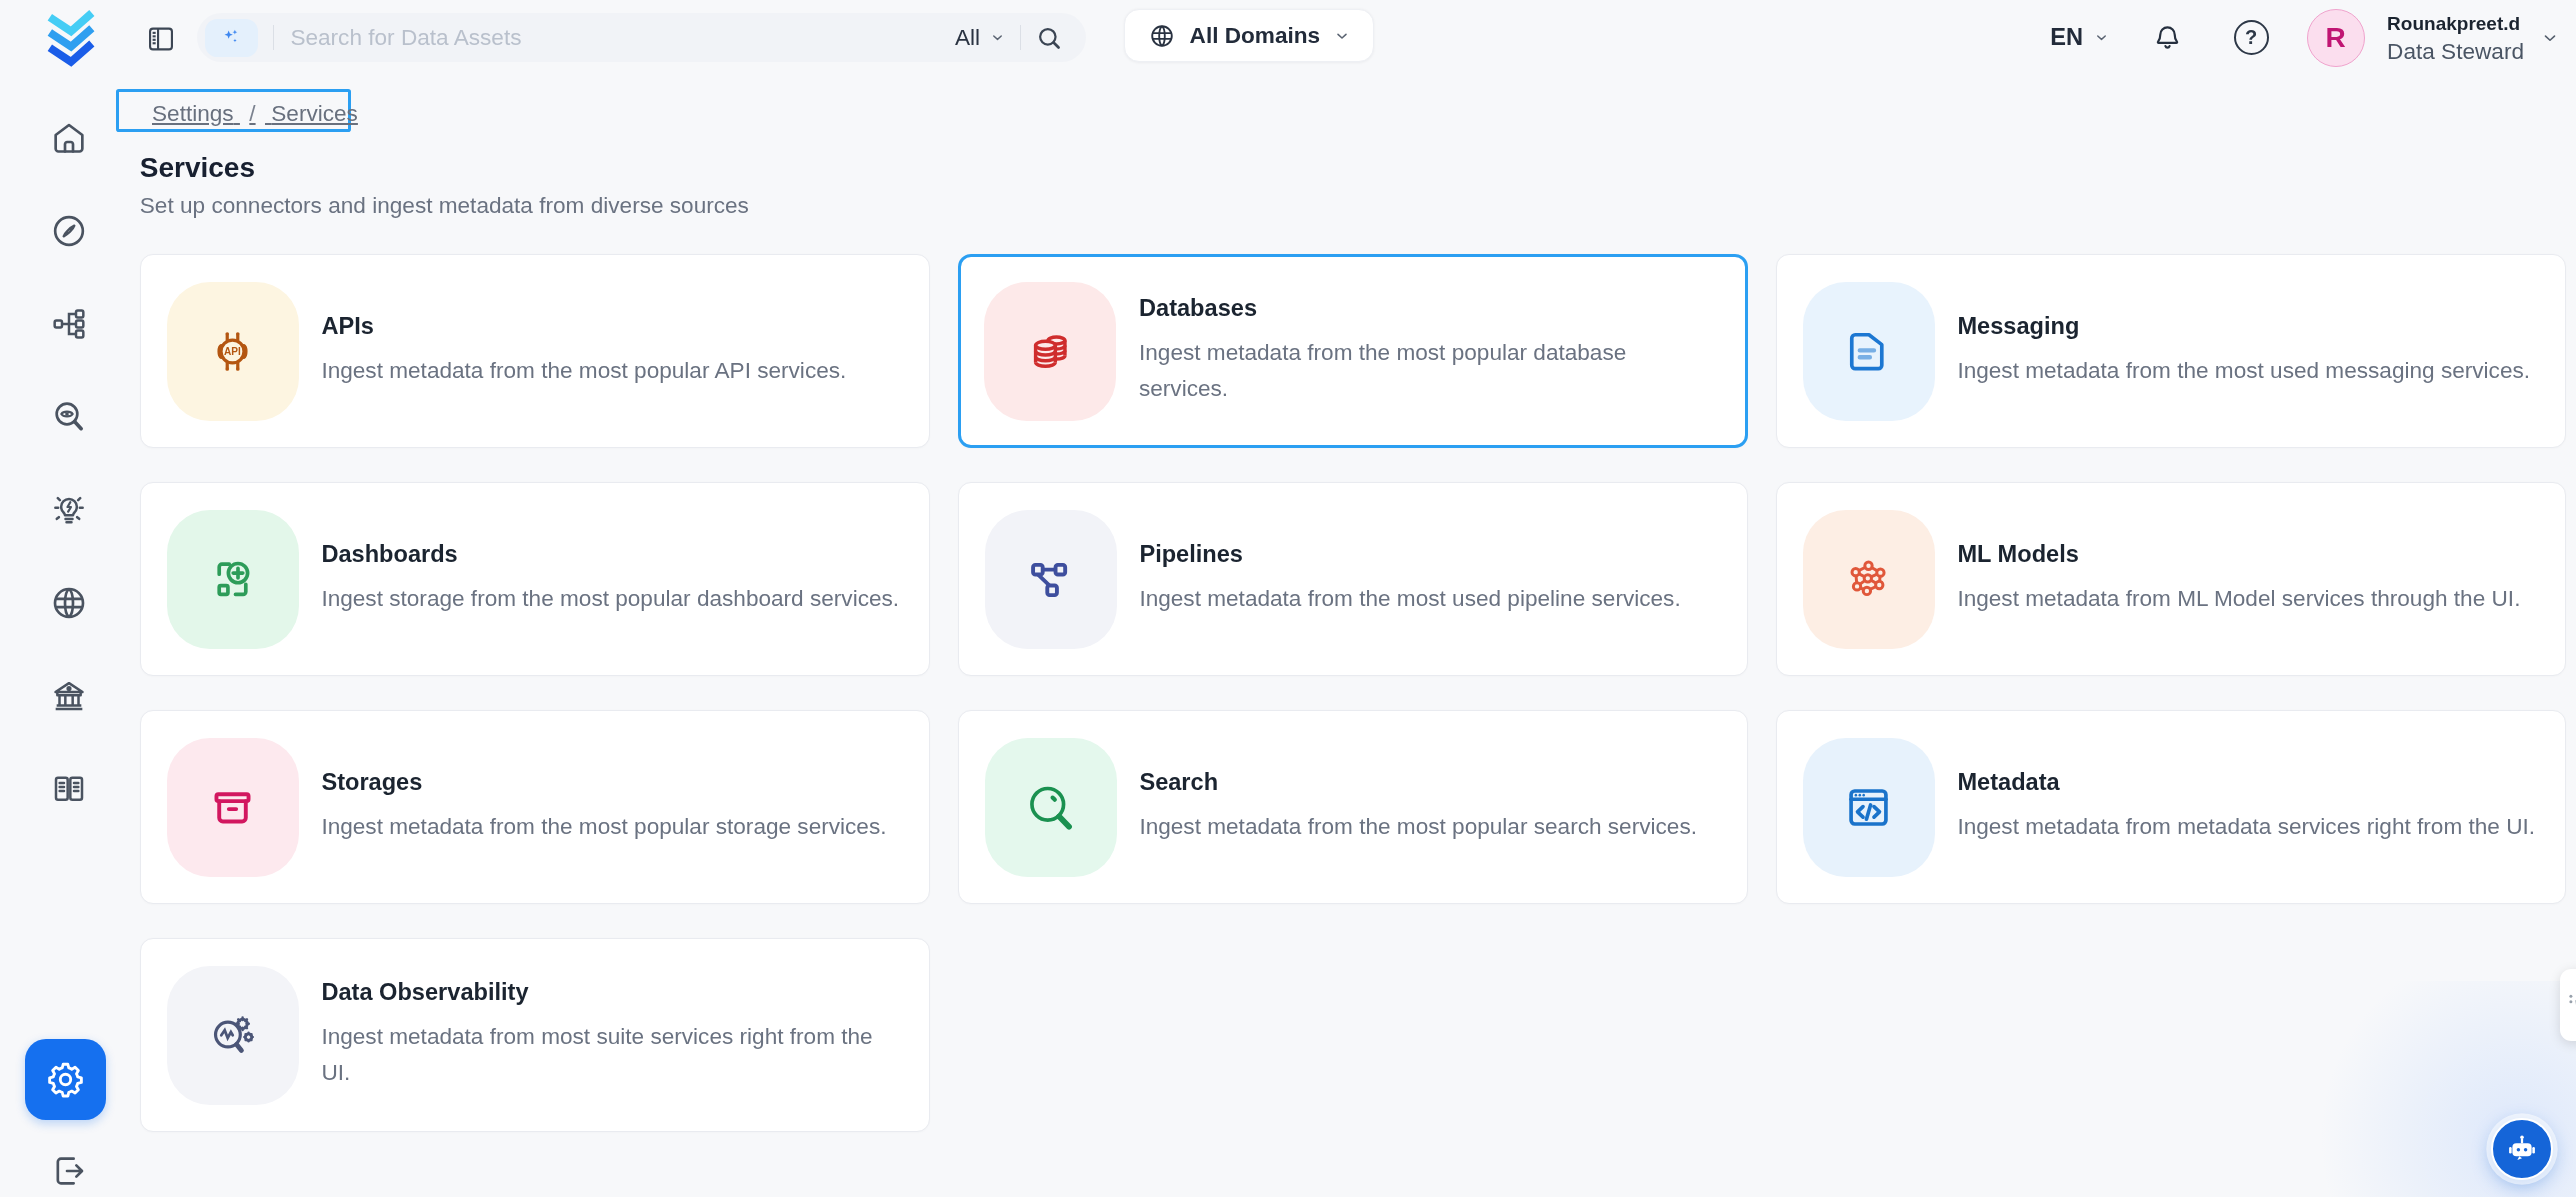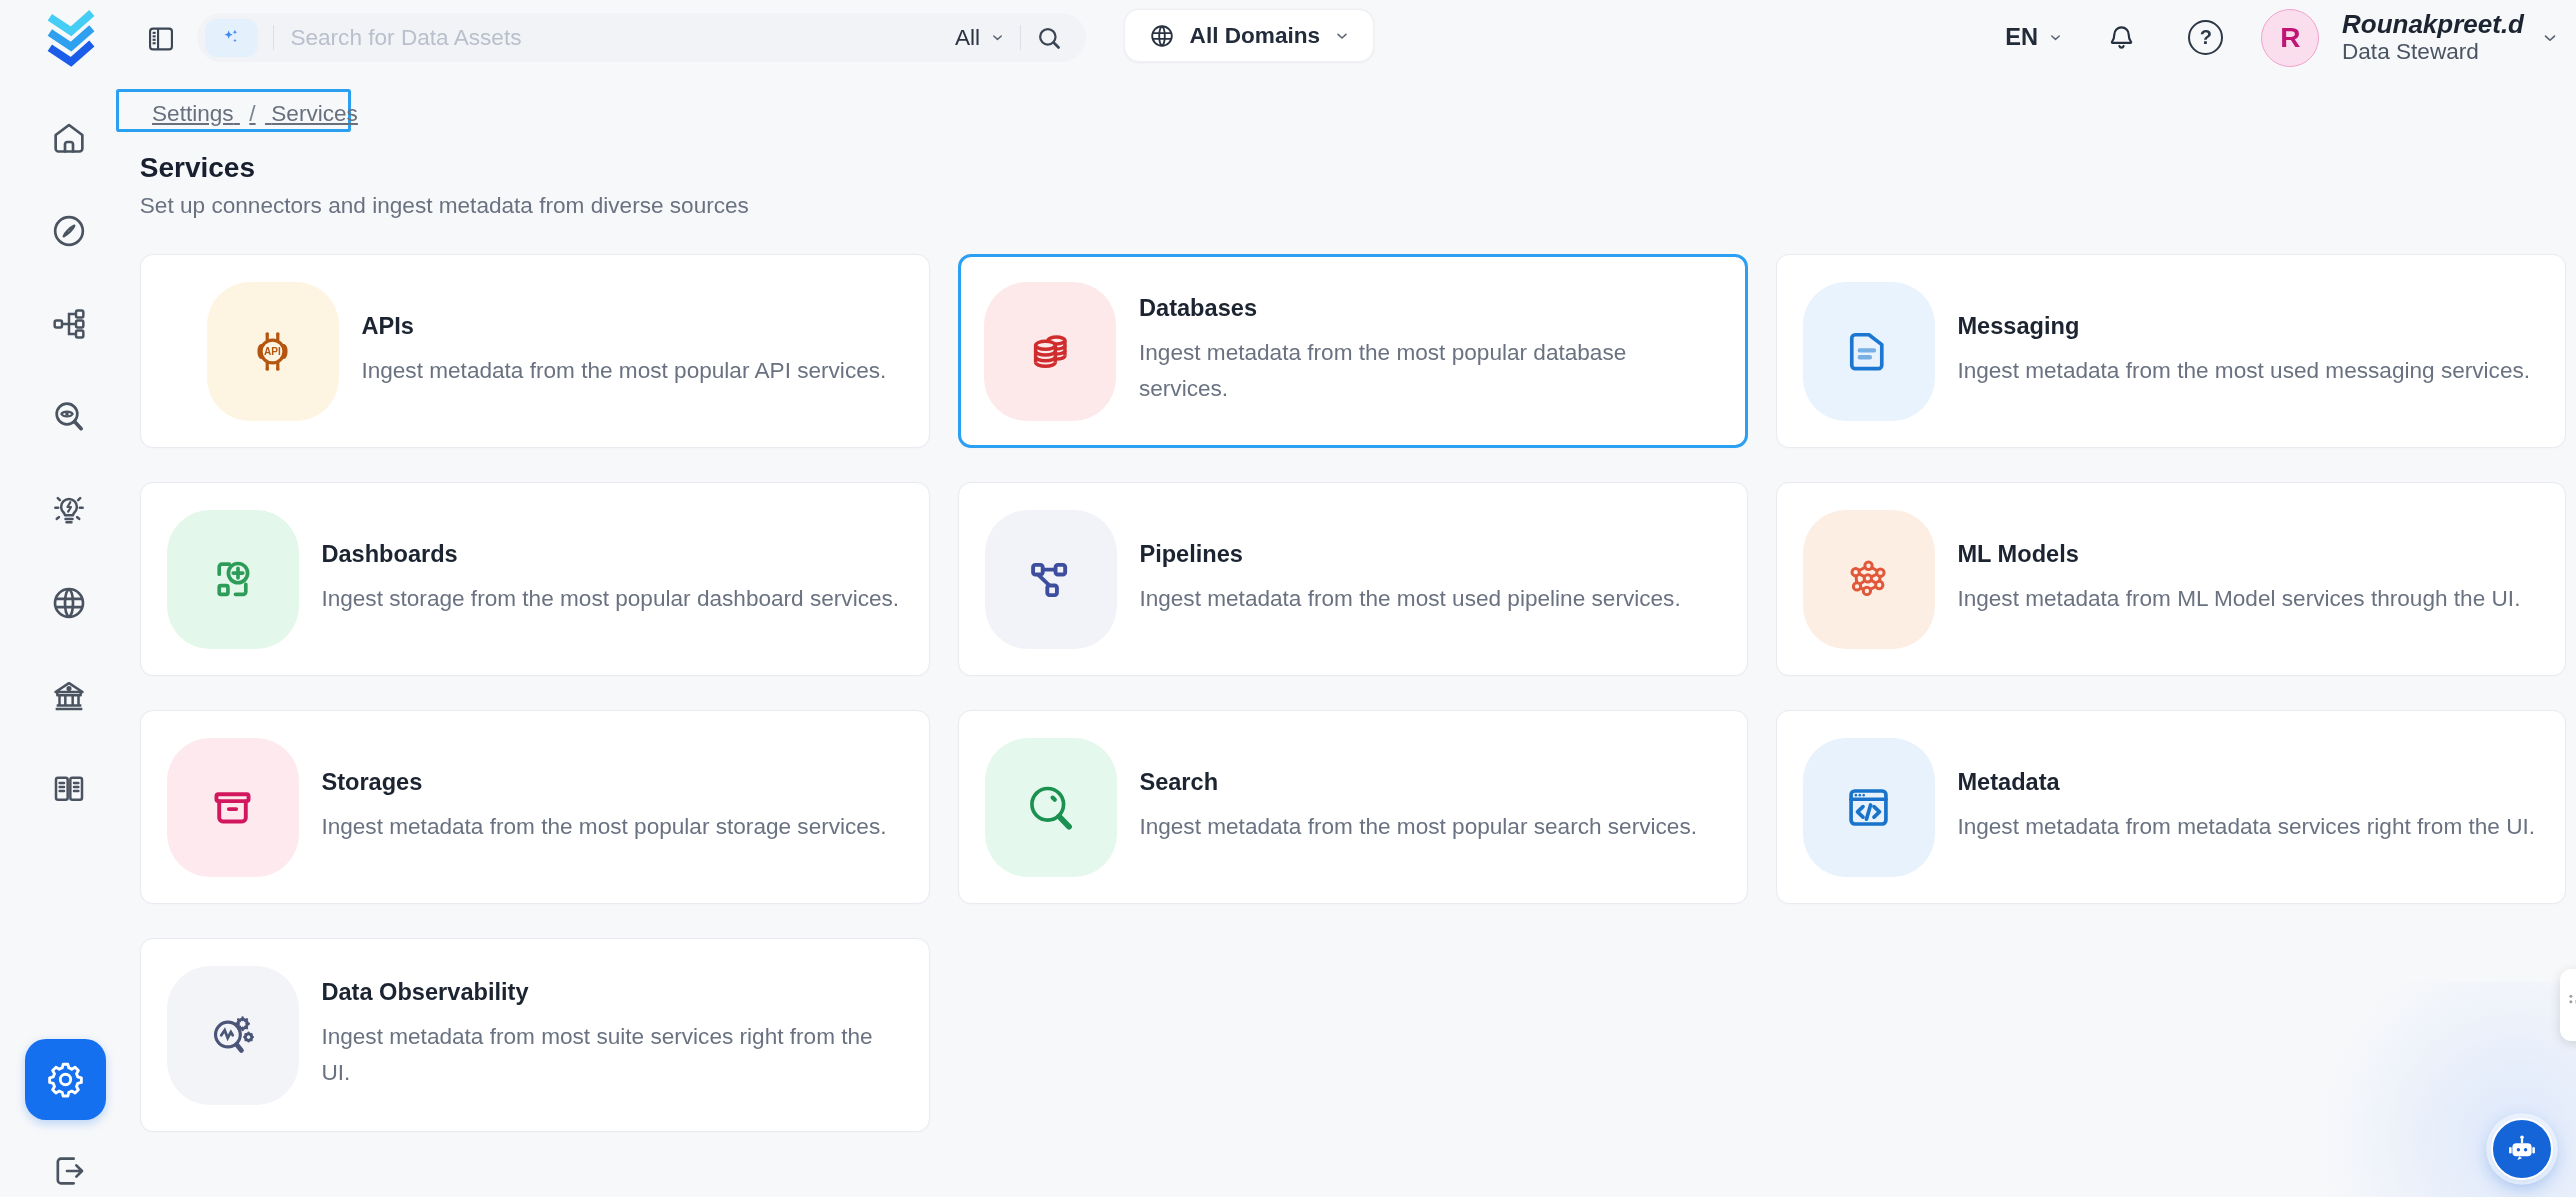--- a/index.html
+++ b/index.html
@@ -37,21 +37,21 @@
   .lang { display:flex; align-items:center; gap:10.4px; margin-right:43px;
     font-size:23.6px; font-weight:600; color:#222b3a; cursor:pointer; }
   .bell { margin-right:51px; color:#26303f; cursor:pointer; }
   .help { width:35px; height:35px; border:2.1px solid #2d3847; border-radius:50%;
     display:flex; align-items:center; justify-content:center; font-size:20px; font-weight:700;
     color:#2d3847; margin-right:38px; cursor:pointer; }
   .avatar { width:58px; height:58px; border-radius:50%; background:#fbdeee;
     border:1.9px solid #f0a3cd; color:#c01573; font-size:28px; font-weight:700;
     display:flex; align-items:center; justify-content:center; margin-right:22.6px; cursor:pointer; }
   .user-text { margin-right:17px; line-height:28px; }
-  .user-name { font-size:26px; font-weight:700; color:#1b2430;font-style:italic; }
+  .user-name { font-size:19px; font-weight:700; color:#1b2430; }
   .user-role { font-size:22.6px; color:#4a5564; }
   .chev { color:#56606e; }
 
   
   .sidebar { position:absolute; left:0; top:75px; width:137px; bottom:0; }
   .side-nav { position:absolute; top:43px; left:0; width:137px;
     display:flex; flex-direction:column; align-items:center; gap:53px; }
   .nav-btn { width:40px; height:40px; color:#4a5360; cursor:pointer; }
   .settings-btn { position:absolute; left:25.4px; top:964px; width:81px; height:81px;
     border-radius:21px; background:#1570ef; display:flex; align-items:center;
@@ -268,21 +268,21 @@
     <span class="sep">/</span>
     <span class="crumb">Services</span>
   </div>
 
   <div class="page-title">Services</div>
   <div class="page-sub">Set up connectors and ingest metadata from diverse sources</div>
 
   <div class="grid">
 
     <div class="card">
-      <div class="icon-box" style="background-color: rgb(253, 245, 225); color: rgb(180, 86, 17); margin-left: 40px; --ibg: #fdf5e1;">
+      <div class="icon-box" style="background-color: rgb(253, 245, 225); color: rgb(180, 86, 17); --ibg: #fdf5e1;">
         <svg width="55" height="55" viewBox="0 0 24 24" fill="none" stroke="currentColor" stroke-width="1.4" stroke-linecap="round">
           <circle cx="12" cy="12" r="5"></circle>
           <path d="M7.1 9.4 c-1.3 .5 -1.3 4.7 0 5.2 M16.9 9.4 c1.3 .5 1.3 4.7 0 5.2"></path>
           <path d="M9.7 7.1 V5 M14.3 7.1 V5 M9.7 16.9 V19 M14.3 16.9 V19"></path>
           <circle cx="9.7" cy="4.4" r=".8" fill="currentColor" stroke="none"></circle>
           <circle cx="14.3" cy="4.4" r=".8" fill="currentColor" stroke="none"></circle>
           <circle cx="9.7" cy="19.6" r=".8" fill="currentColor" stroke="none"></circle>
           <circle cx="14.3" cy="19.6" r=".8" fill="currentColor" stroke="none"></circle>
           <text x="12" y="13.6" text-anchor="middle" font-size="4.4" font-weight="bold" fill="currentColor" stroke="none" font-family="Liberation Sans, DejaVu Sans, sans-serif">API</text>
         </svg>

